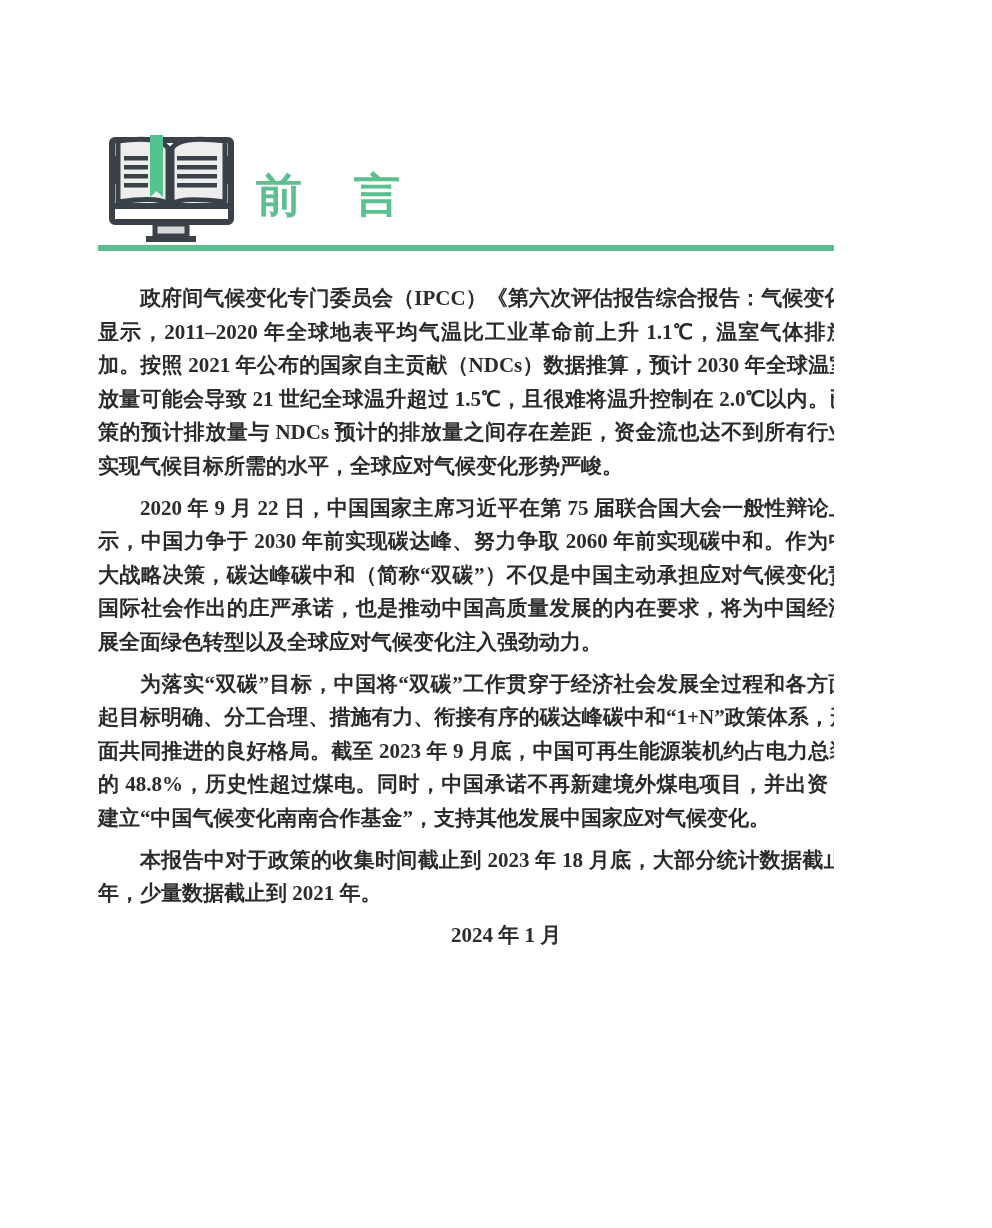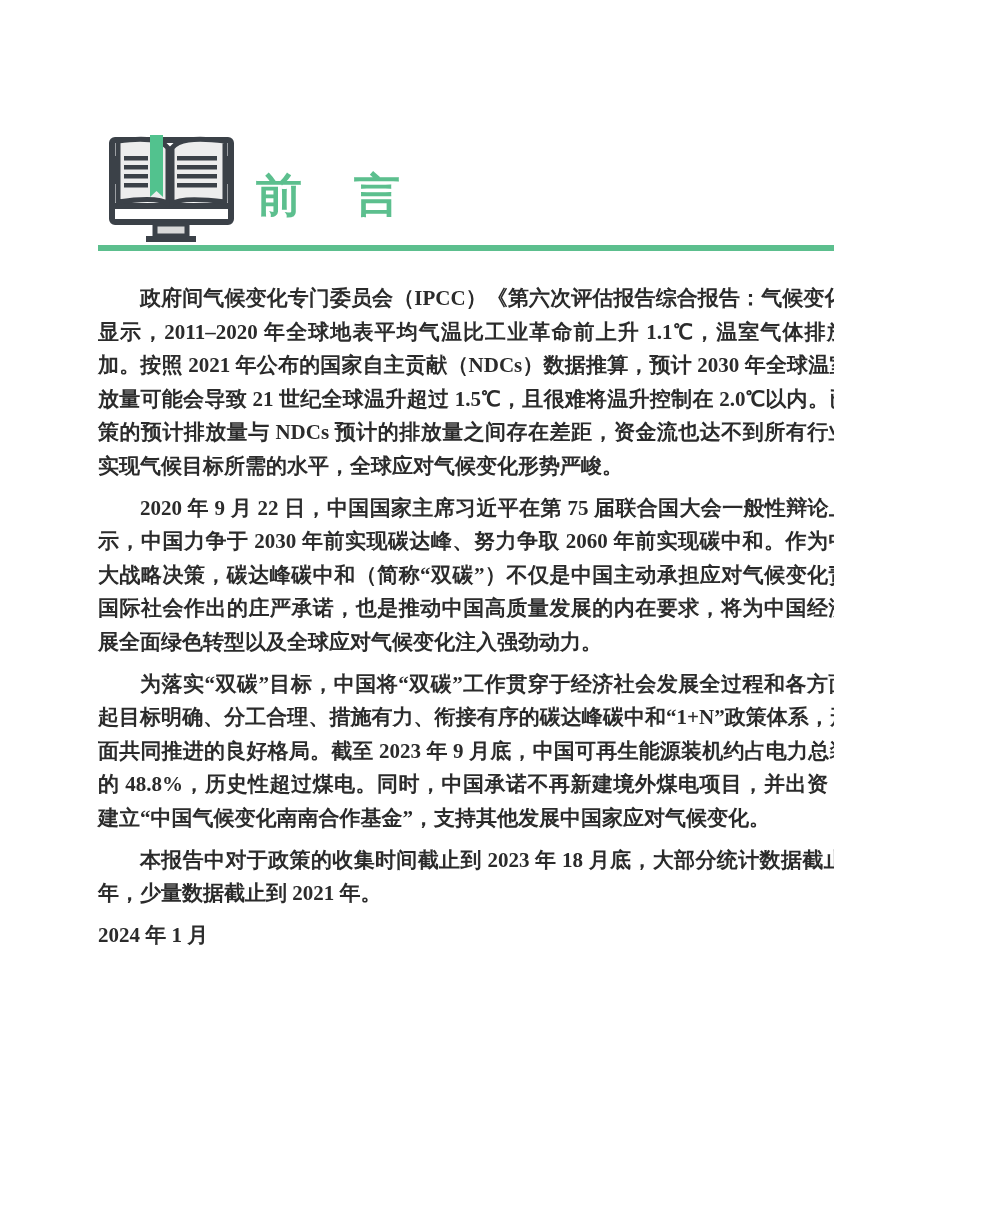--- a/index.html
+++ b/index.html
@@ -55,21 +55,21 @@
     margin:0 0 8px 0;
     font-size:21px;
     line-height:33.6px;
     font-weight:600;
     color:var(--text);
     text-align:justify;
     text-justify:inter-ideograph;
     text-indent:2em;
   }
   .body-text p.date-line{
-    text-align:left;
+    text-align:center;
     text-indent:0;
     margin-top:0;
   }
 </style>
 </head>
 <body>
 
 <div class="page">
 
   <svg class="header-icon" viewBox="0 0 127 112" aria-hidden="true">

